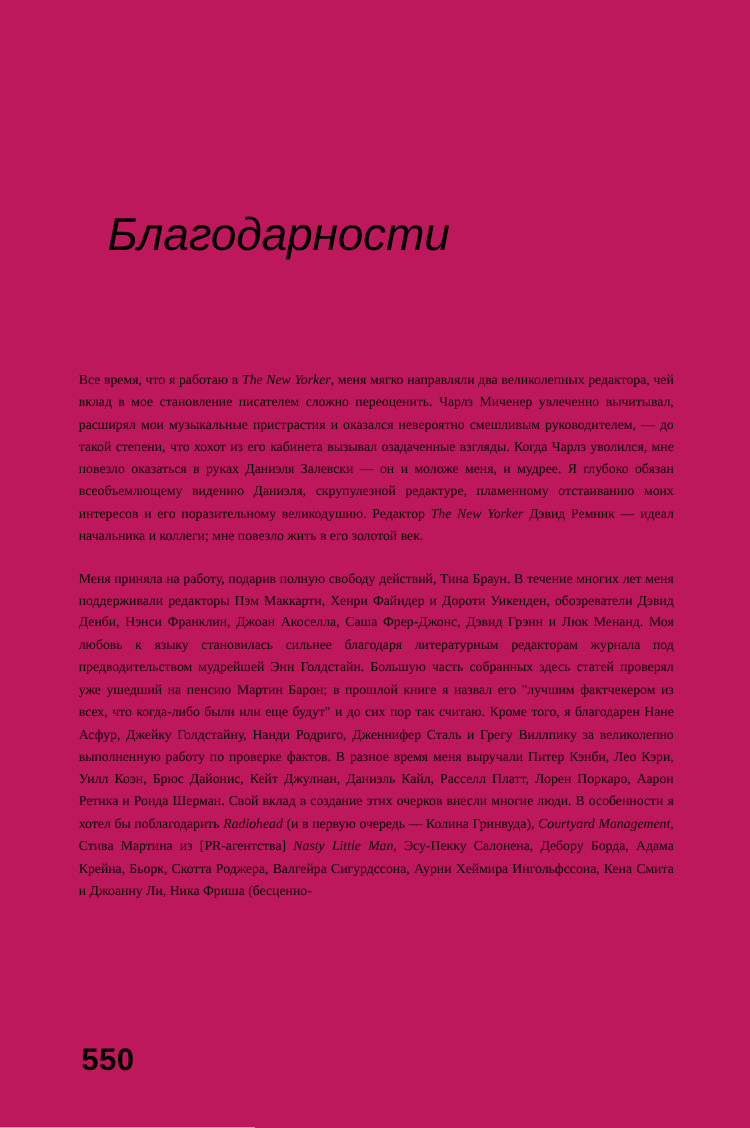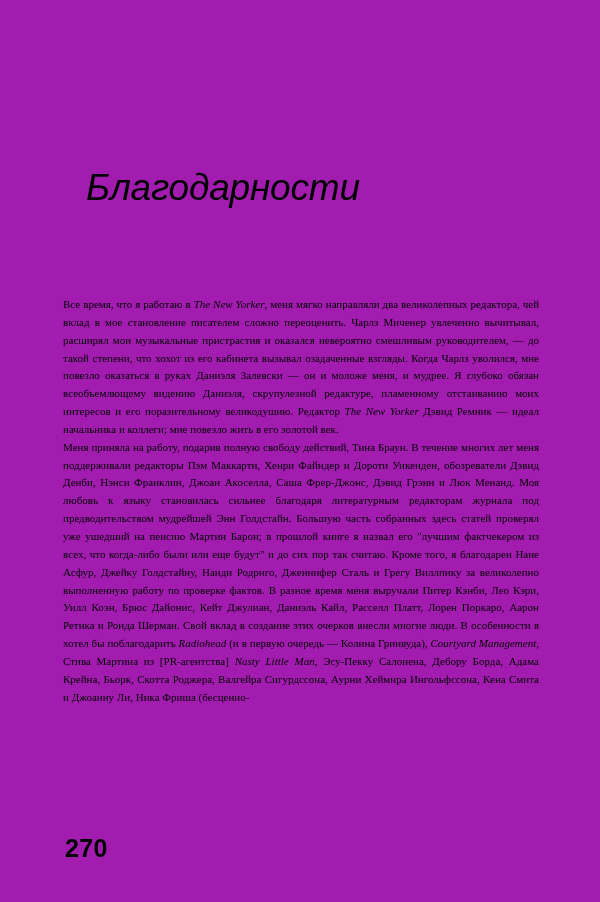--- a/index.html
+++ b/index.html
@@ -5,21 +5,21 @@
   html, body {
     margin: 0;
     padding: 0;
     background: #ffffff;
   }
 
   .page {
     position: relative;
     width: 600px;
     height: 902px;
-    background: #a21caf;
+    background: #be185d;
     overflow: hidden;
     box-sizing: border-box;
   }
 
   
   .chapter-title {
     position: absolute;
     left: 86px;
     top: 143px;
     font-family: "Liberation Sans", "DejaVu Sans", sans-serif;
@@ -48,21 +48,21 @@
     hyphens: none;
   }
 
   .body-block p {
     margin: 0;
     padding: 0;
     text-indent: 0;
   }
 
   .body-block p + p {
-    margin-top: 0;
+    margin-top: 16px;
   }
 
   .body-block i,
   .body-block em {
     font-style: italic;
   }
 
   
   .folio {
     position: absolute;
@@ -81,15 +81,15 @@
 
 <div class="page">
 
   <h1 class="chapter-title">Благодарности</h1>
 
   <div class="body-block">
     <p><span>Все время, что я работаю в </span><i>The New Yorker</i><span>, меня мягко направляли два великолепных редактора, чей вклад в мое становление писателем сложно переоценить. Чарлз Миченер увлеченно вычитывал, расширял мои музыкальные пристрастия и оказался невероятно смешливым руководителем, — до такой степени, что хохот из его кабинета вызывал озадаченные взгляды. Когда Чарлз уволился, мне повезло оказаться в руках Даниэля Залевски — он и моложе меня, и мудрее. Я глубоко обязан всеобъемлющему видению Даниэля, скрупулезной редактуре, пламенному отстаиванию моих интересов и его поразительному великодушию. Редактор </span><i>The New Yorker</i><span> Дэвид Ремник — идеал начальника и коллеги; мне повезло жить в его золотой век.</span></p>
     <p><span>Меня приняла на работу, подарив полную свободу действий, Тина Браун. В течение многих лет меня поддерживали редакторы Пэм Маккарти, Хенри Файндер и Дороти Уикенден, обозреватели Дэвид Денби, Нэнси Франклин, Джоан Акоселла, Саша Фрер-Джонс, Дэвид Грэнн и Люк Менанд. Моя любовь к языку становилась сильнее благодаря литературным редакторам журнала под предводительством мудрейшей Энн Голдстайн. Большую часть собранных здесь статей проверял уже ушедший на пенсию Мартин Барон; в прошлой книге я назвал его "лучшим фактчекером из всех, что когда-либо были или еще будут" и до сих пор так считаю. Кроме того, я благодарен Нане Асфур, Джейку Голдстайну, Нанди Родриго, Дженнифер Сталь и Грегу Виллпику за великолепно выполненную работу по проверке фактов. В разное время меня выручали Питер Кэнби, Лео Кэри, Уилл Коэн, Брюс Дайонис, Кейт Джулиан, Даниэль Кайл, Расселл Платт, Лорен Поркаро, Аарон Ретика и Ронда Шерман. Свой вклад в создание этих очерков внесли многие люди. В особенности я хотел бы поблагодарить </span><i>Radiohead</i><span> (и в первую очередь — Колина Гринвуда), </span><i>Courtyard Management</i><span>, Стива Мартина из [PR-агентства] </span><i>Nasty Little Man</i><span>, Эсу-Пекку Салонена, Дебору Борда, Адама Крейна, Бьорк, Скотта Роджера, Валгейра Сигурдссона, Аурни Хеймира Ингольфссона, Кена Смита и Джоанну Ли, Ника Фриша (бесценно-</span></p>
   </div>
 
-  <div class="folio">270</div>
+  <div class="folio">550</div>
 
 </div>
 
 </body></html>

